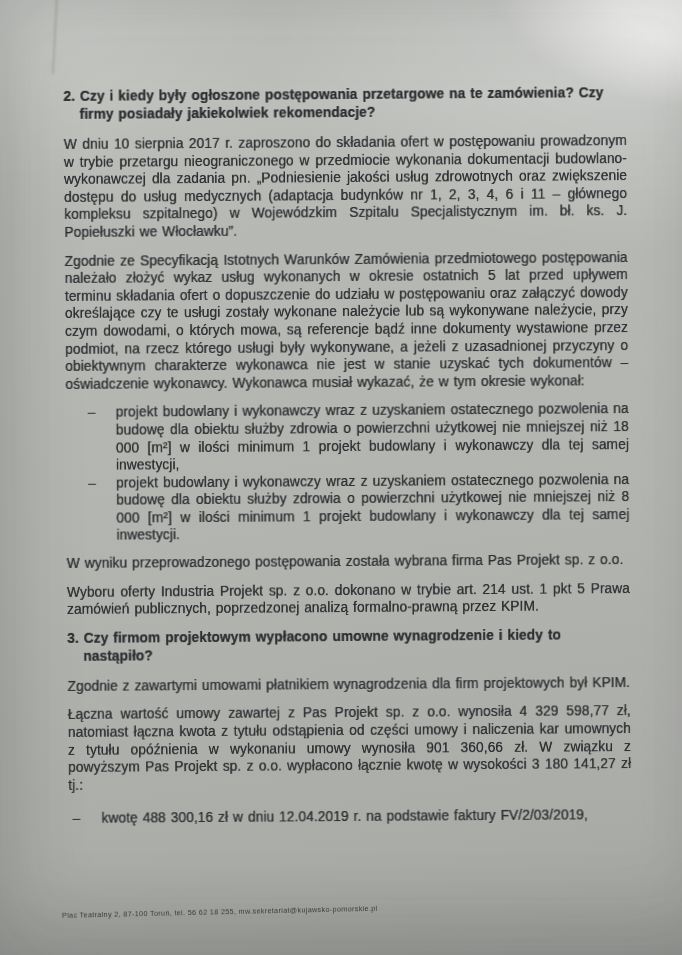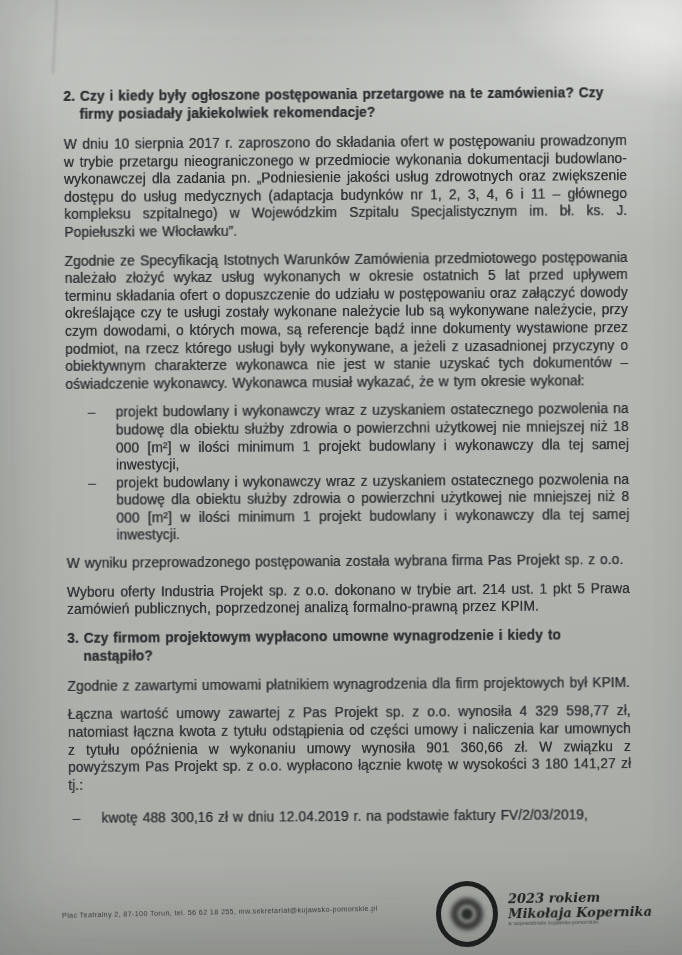--- a/index.html
+++ b/index.html
@@ -110,24 +110,13 @@
     <ul class="dashlist pays">
       <li>
         <span class="dash">–</span>
         <span>kwotę 488 300,16 zł  w dniu 12.04.2019 r. na podstawie faktury FV/2/03/2019,</span>
       </li>
     </ul>
   </div>
 
   <div class="footer-address">Plac Teatralny 2, 87-100 Toruń, tel. 56 62 18 255, mw.sekretariat@kujawsko-pomorskie.pl</div>
 
-  <div class="logo">
-    <div class="logo-ring">
-      <div class="logo-ring2"></div>
-      <div class="logo-dot"></div>
-    </div>
-    <div class="logo-text">
-      <div class="logo-line1">2023 rokiem</div>
-      <div class="logo-line2">Mikołaja Kopernika</div>
-      <div class="logo-line3">w województwie kujawsko-pomorskim</div>
-    </div>
-  </div>
 </div>
 
 </body></html>

